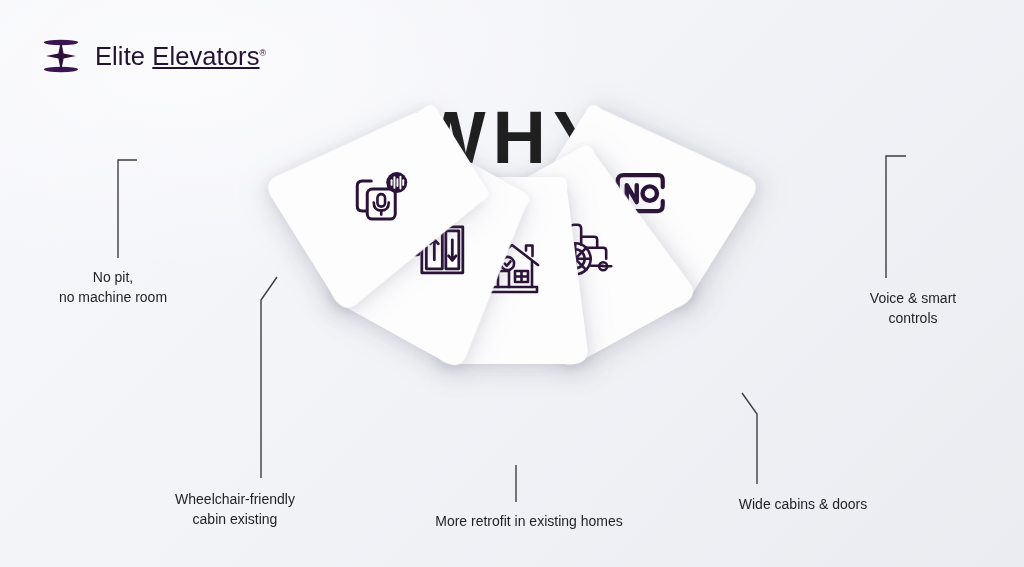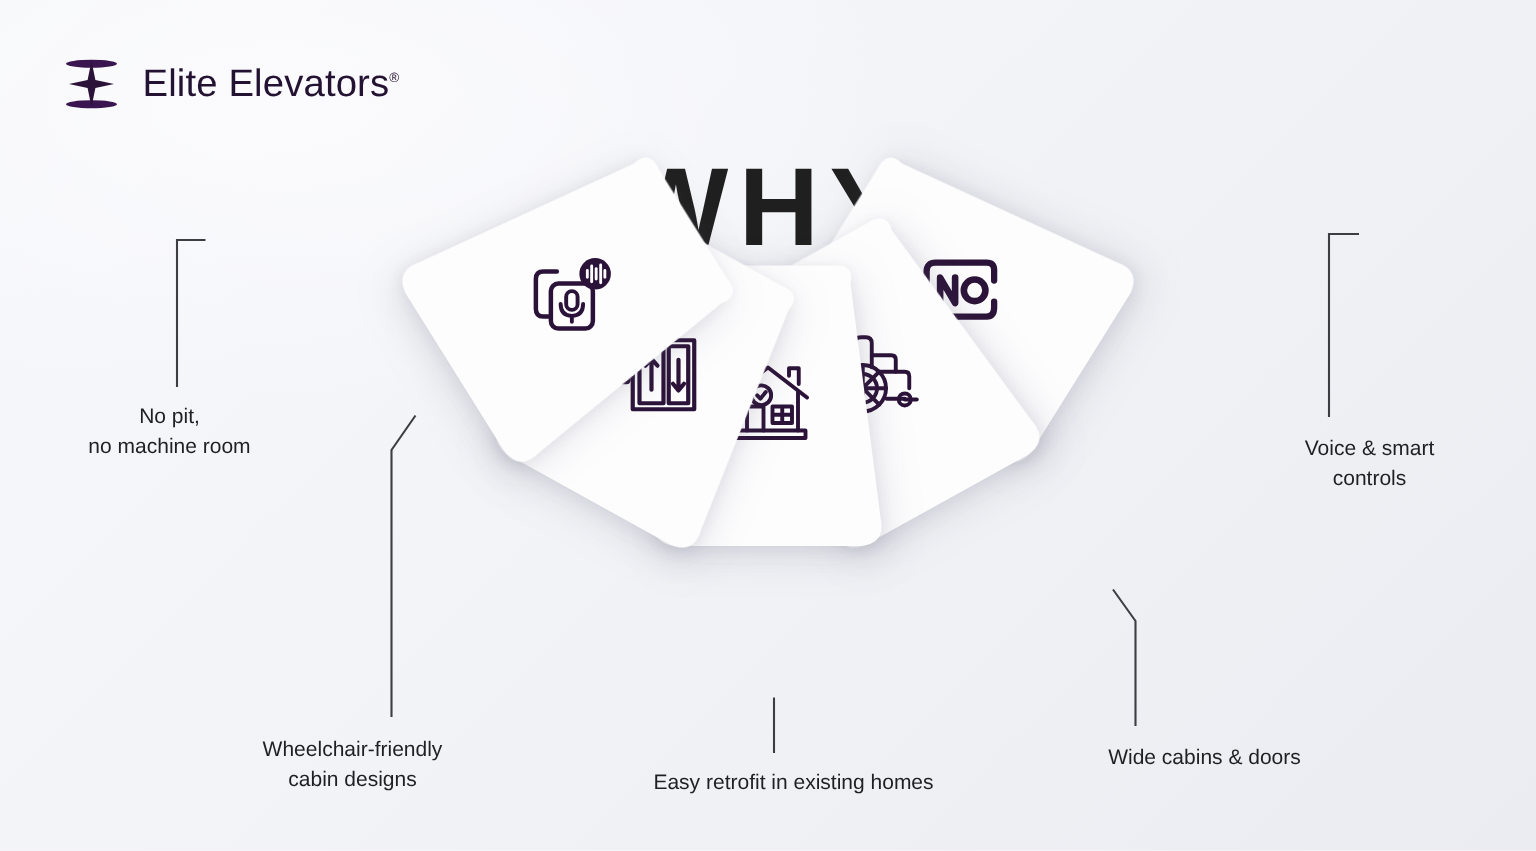--- a/index.html
+++ b/index.html
@@ -33,21 +33,21 @@
     gap: 13px;
   }
   #logo .mark { width: 42px; height: 42px; display: block; }
   #logo .wordmark {
     font-size: 25.5px;
     color: #241232;
     letter-spacing: .1px;
     white-space: nowrap;
   }
   #logo .wordmark .w-bold { font-weight: 400; }
-  #logo .wordmark .w-light { font-weight: 400; }
+  #logo .wordmark .w-light { font-weight: 400; text-decoration: underline; }
   #logo .wordmark .w-reg {
     font-size: 9px;
     vertical-align: super;
     font-weight: 400;
   }
 
   
   #headline {
     position: absolute;
     left: 353px;
@@ -294,19 +294,19 @@
           </svg>
         </span>
       </div>
     </div>
 
   </div>
 
   <div class="label" id="label-nopit">No pit,
 no machine room</div>
   <div class="label" id="label-wheel">Wheelchair-friendly
-cabin designs</div>
-  <div class="label" id="label-retrofit">Easy retrofit in existing homes</div>
+cabin existing</div>
+  <div class="label" id="label-retrofit">More retrofit in existing homes</div>
   <div class="label" id="label-voice">Voice &amp; smart
 controls</div>
   <div class="label" id="label-wide">Wide cabins &amp; doors</div>
 
 </div>
 
 </body></html>

